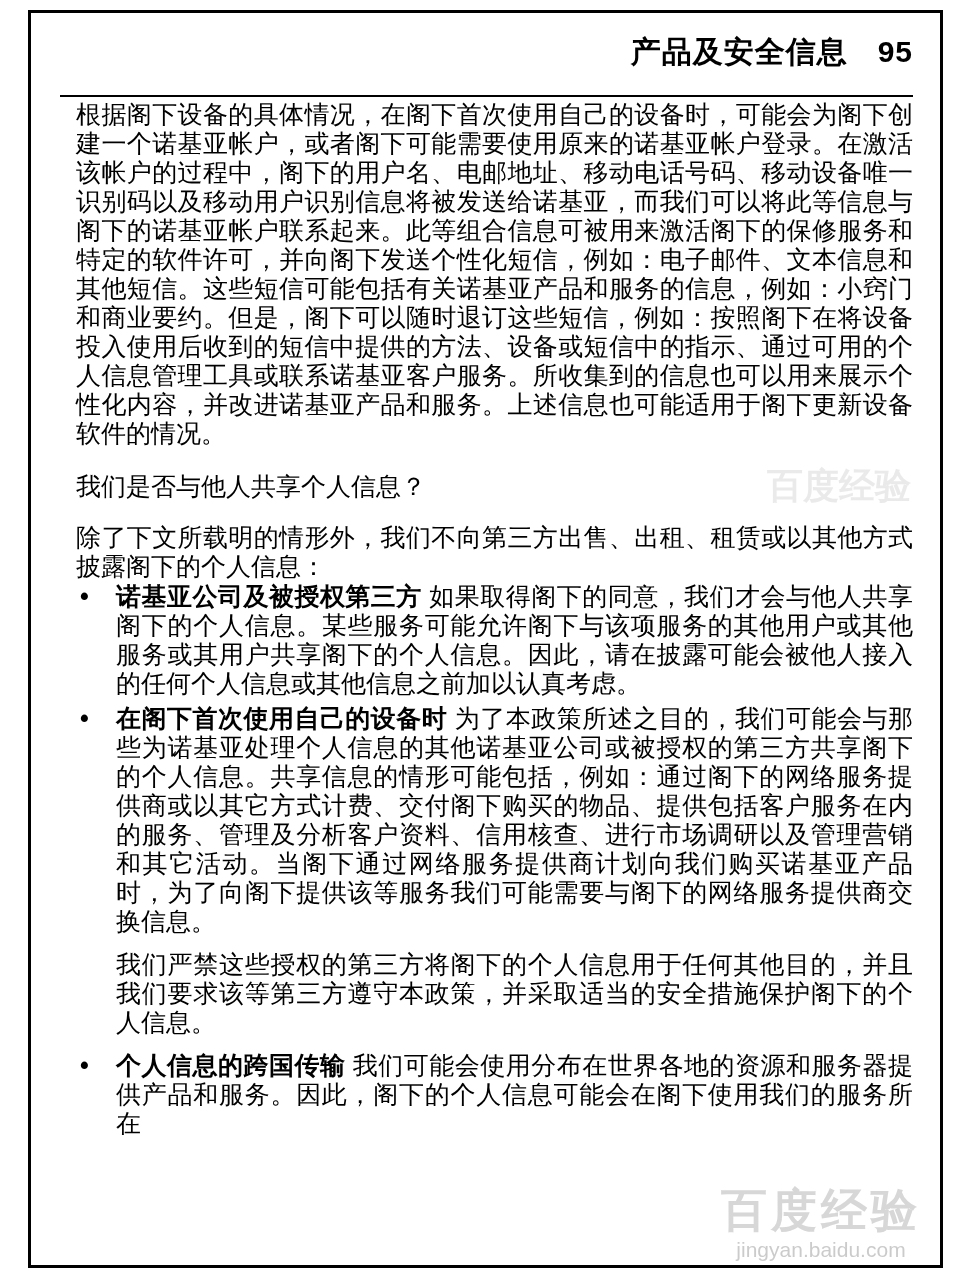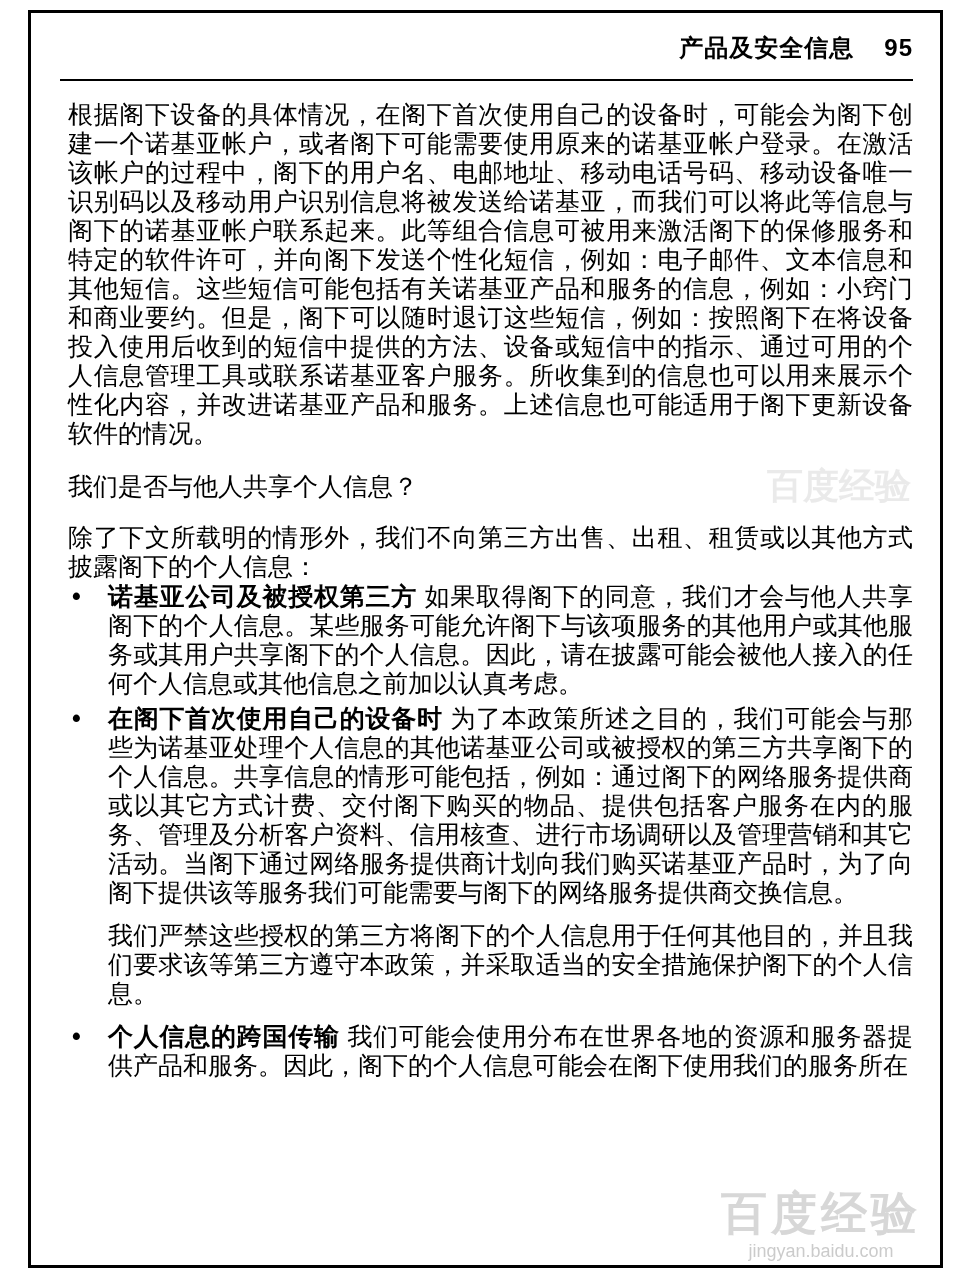--- a/index.html
+++ b/index.html
@@ -18,29 +18,29 @@
     border: 3px solid #000000;
     pointer-events: none;
   }
   .header {
     position: absolute;
     left: 60px;
     right: 58px;
     top: 32px;
     text-align: right;
     font-weight: bold;
-    font-size: 24px;
+    font-size: 30px;
     border-bottom: 2px solid #000000;
-    padding-bottom: 15px;
+    padding-bottom: 22px;
     letter-spacing: 1px;
   }
   .header .pageno { margin-left: 30px; }
   .body {
     position: absolute;
-    left: 68px;
+    left: 76px;
     right: 58px;
     top: 100px;
     font-size: 25px;
     line-height: 29px;
     text-align: justify;
     letter-spacing: 0;
   }
   .para { margin: 0 0 18px 0; }
   .section-heading {
     font-weight: normal;
@@ -85,21 +85,21 @@
     opacity: 0.6;
   }
   .watermark-bottom .brand {
     font-size: 46px;
     font-weight: bold;
     color: #bdbdbd;
     letter-spacing: 4px;
     line-height: 1.1;
   }
   .watermark-bottom .url {
-    font-size: 18px;
+    font-size: 21px;
     color: #a9a9a9;
     margin-top: 2px;
   }
 </style>
 </head>
 <body>
 
 <div class="page">
 
   <div class="frame"></div>

